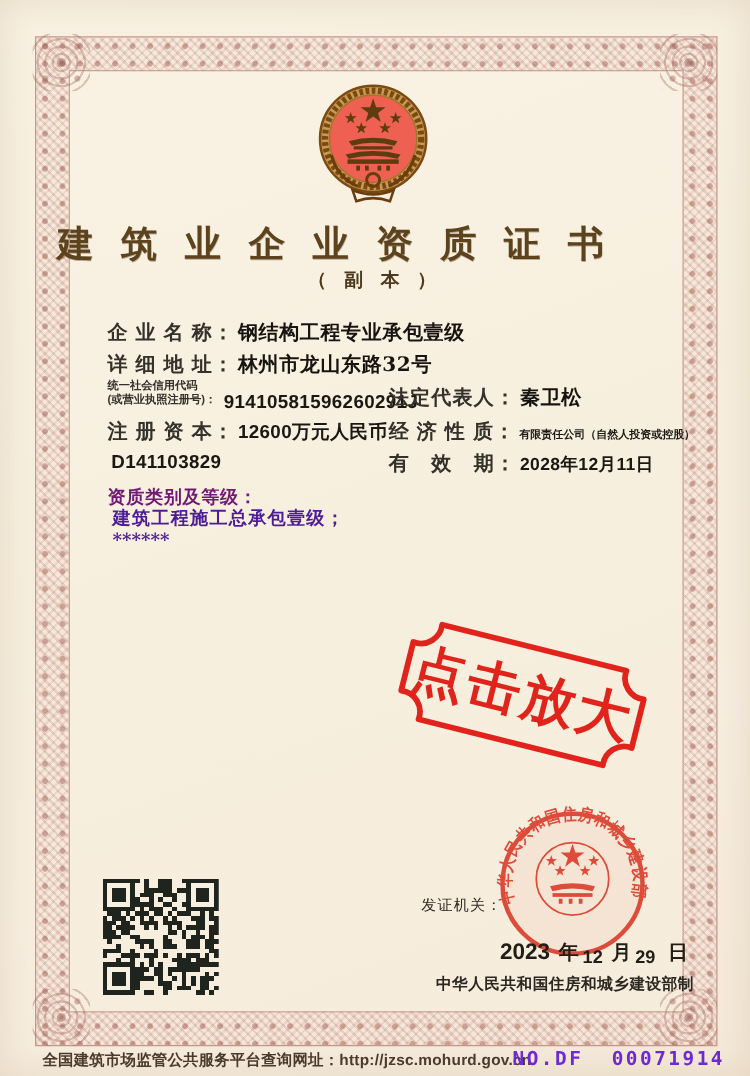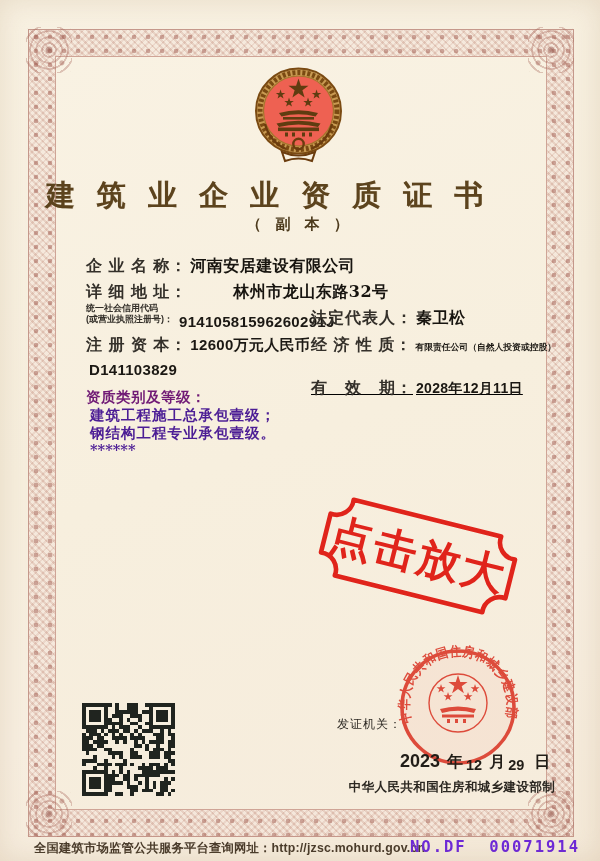--- a/index.html
+++ b/index.html
@@ -128,23 +128,23 @@
       <path d="M30 88 Q46.5 95 63 88 L60 97 Q46.5 92 33 97 Z" stroke-width="2"></path>
     </g>
   </svg>
 </div>
 
 <div class="title">建 筑 业 企 业 资 质 证 书</div>
 <div class="subtitle">（ 副 本 ）</div>
 
 <div class="f" style="left:86px;top:256px;text-align:right;">
   <span class="lab">企 业 名 称：</span>
-  <span class="vk">河南安居建设有限公司</span>
-</div>
-<div class="f" style="left:86px;top:282px;gap:43px;">
+  <span class="vk">钢结构工程专业承包壹级</span>
+</div>
+<div class="f" style="left:86px;top:282px;">
   <span class="lab">详 细 地 址：</span>
   <span class="vk">林州市龙山东路32号</span>
 </div>
 <div class="f" style="left:86px;top:303px;display:block;">
   <div class="code-lab">统一社会信用代码</div>
   <div class="code-lab">(或营业执照注册号)：</div>
 </div>
 <div class="f" style="left:176px;top:313px;">
   <span class="vn">91410581596260291J</span>
 </div>
@@ -156,30 +156,29 @@
   <span class="lab">注 册 资 本：</span>
   <span class="vn">12600万元人民币</span>
 </div>
 <div class="f" style="left:311px;top:335px;">
   <span class="lab">经 济 性 质：</span>
   <span class="vs">有限责任公司（自然人投资或控股）</span>
 </div>
 <div class="f" style="left:86px;top:361px;">
   <span class="vn">D141103829</span>
 </div>
-<div class="f" style="left:311px;top:378px;text-decoration:underline;">
+<div class="f" style="left:311px;top:361px;">
   <span class="lab">有　效　期：</span>
   <span class="vn" style="font-size:14px;">2028年12月11日</span>
 </div>
 <div class="f" style="left:86px;top:388px;">
   <span class="lab-sm">资质类别及等级：</span>
 </div>
 <div id="quals">
   <div>建筑工程施工总承包壹级；</div>
-  <div>钢结构工程专业承包壹级。</div>
   <div style="letter-spacing:0;font-weight:700;">******</div>
 </div>
 
 <div class="stamp">
   <svg width="204" height="92" viewBox="0 0 204 92">
     <path d="M 26 7 H 178 A 17 17 0 0 0 197 26 V 66 A 17 17 0 0 0 178 85 H 26 A 17 17 0 0 0 7 66 V 26 A 17 17 0 0 0 26 7 Z" fill="none" stroke="#e0241b" stroke-width="4.6" stroke-linejoin="round"></path>
   </svg>
   <div class="stamp-text">点击放大</div>
 </div>
 

